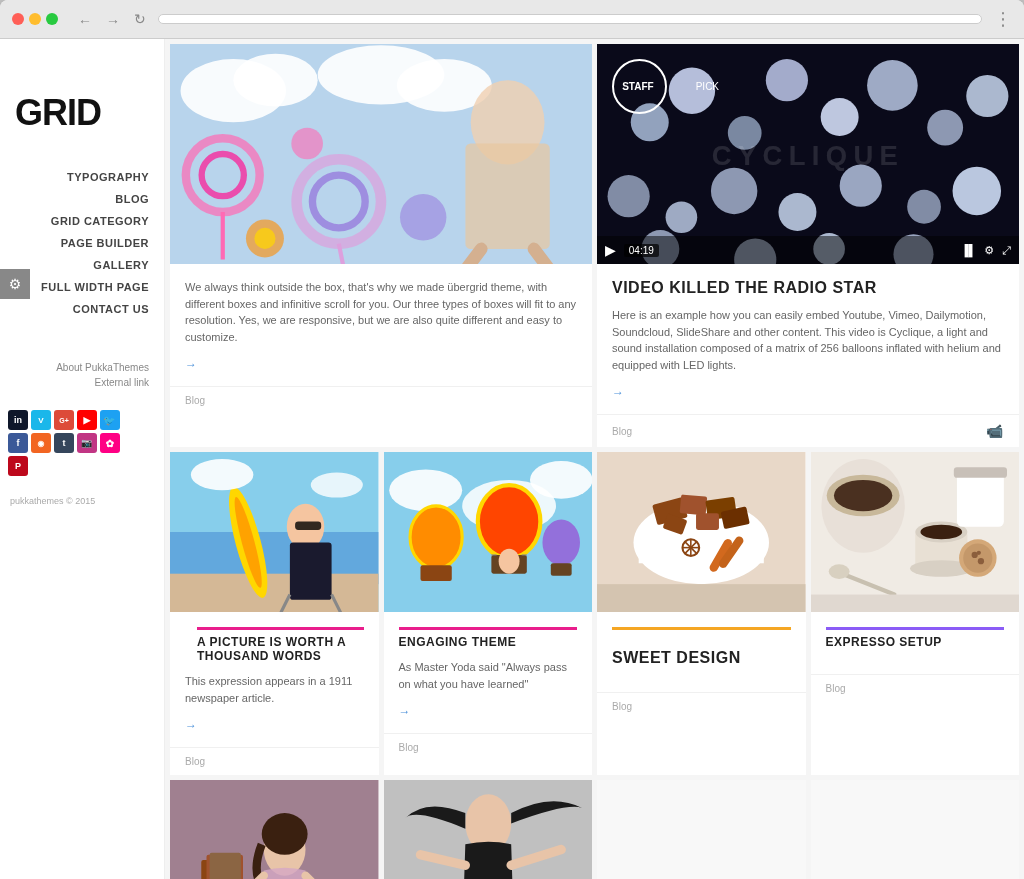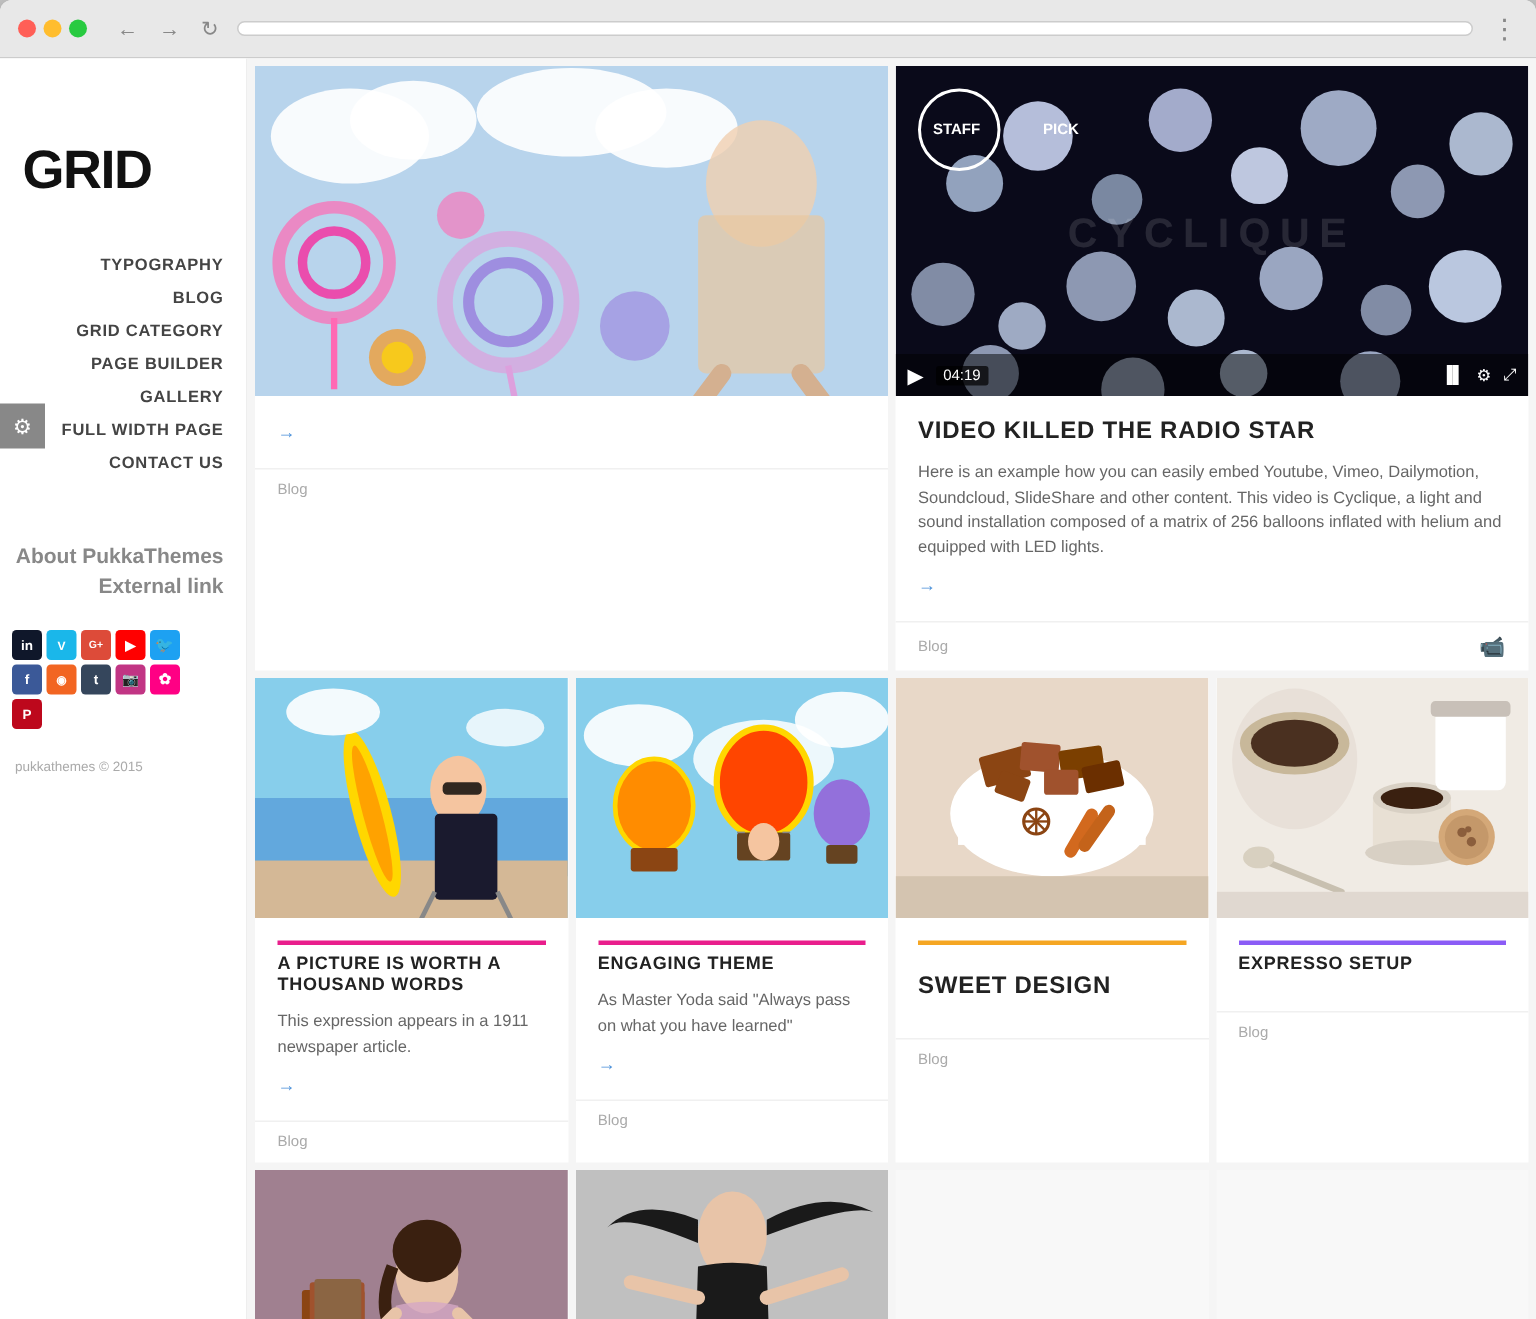--- a/index.html
+++ b/index.html
@@ -105,25 +105,24 @@
       font-size: 14px;
     }
 
     .sidebar-links {
       margin-top: 40px;
       text-align: right;
       padding-right: 15px;
     }
     .sidebar-links a {
       display: block;
-      font-size: 14px;
+      font-size: 10px;
       color: #888;
       text-decoration: none;
       padding: 2px 0;
-      font-weight: bold;
     }
 
     .social-icons {
       margin-top: 20px;
       padding-left: 8px;
       display: grid;
       grid-template-columns: repeat(5, 20px);
       gap: 3px;
     }
     .social-icon {
@@ -395,20 +394,21 @@
                 <line x1="345" y1="200" x2="360" y2="220" stroke="#d4b090" stroke-width="12" stroke-linecap="round"></line>
 
                 <circle cx="90" cy="190" r="18" fill="#ff8c00" opacity="0.6"></circle>
                 <circle cx="90" cy="190" r="10" fill="#ffd700" opacity="0.7"></circle>
                 <circle cx="240" cy="170" r="22" fill="#9370db" opacity="0.5"></circle>
                 <circle cx="130" cy="100" r="15" fill="#ff69b4" opacity="0.6"></circle>
               </svg>
             </div>
           </div>
           <div class="item-body">
+            <p class="item-text">We always think outside the box, that's why we made übergrid theme, with different boxes and infinitive scroll for you. Our three types of boxes will fit to any resolution. Yes, we are responsive, but we are also quite different and easy to customize.</p>
             <a class="arrow-link" href="#">→</a>
           </div>
           <div class="item-footer">
             <span>Blog</span>
           </div>
         </div>
 
         <div class="grid-item">
           <div class="grid-item-image" style="position:relative; cursor:pointer;">
             
@@ -434,21 +434,21 @@
               <circle cx="150" cy="210" r="20" fill="rgba(195,210,238,0.8)"></circle>
               <circle cx="220" cy="200" r="15" fill="rgba(200,215,240,0.85)"></circle>
               <circle cx="300" cy="205" r="19" fill="rgba(190,205,235,0.8)"></circle>
 
               <text x="200" y="120" text-anchor="middle" fill="rgba(255,255,255,0.12)" font-size="26" font-weight="bold" letter-spacing="6" font-family="Arial">CYCLIQUE</text>
             </svg>
             
             <div class="vimeo-badge">
               <span style="font-size:7px; opacity:0.8;">vimeo</span>
               <span style="font-size:10px; font-weight:bold;">STAFF</span>
-              <span style="font-size:10px; font-weight:bold;">PICK</span>
+              <span style="font-size:10px; font-weight:normal;">PICK</span>
             </div>
             
             <div class="video-overlay">
               <span class="play-btn">▶</span>
               <span class="time-badge">04:19</span>
               <div class="video-controls-right">
                 <span class="vc-bar">▐▌</span>
                 <span class="vc-bar">⚙</span>
                 <span class="vc-bar">⤢</span>
               </div>
@@ -488,21 +488,21 @@
               <rect x="120" y="70" width="25" height="8" fill="black" rx="3" opacity="0.8"></rect>
 
               <line x1="115" y1="140" x2="105" y2="160" stroke="#888" stroke-width="3"></line>
               <line x1="155" y1="140" x2="165" y2="160" stroke="#888" stroke-width="3"></line>
 
               <ellipse cx="50" cy="25" rx="30" ry="15" fill="white" opacity="0.9"></ellipse>
               <ellipse cx="160" cy="35" rx="25" ry="12" fill="white" opacity="0.8"></ellipse>
             </svg>
           </div>
           <div class="item-body">
-            <div class="item-title" style="font-size:12px; border-top: 3px solid #e91e8c; padding-top:5px;">A PICTURE IS WORTH A THOUSAND WORDS</div>
+            <div class="item-title" style="font-size:12px; border-top: 3px solid #e91e8c; padding-top:5px;margin-left:12px;">A PICTURE IS WORTH A THOUSAND WORDS</div>
             <p class="item-text">This expression appears in a 1911 newspaper article.</p>
             <a class="arrow-link" href="#">→</a>
           </div>
           <div class="item-footer">
             <span>Blog</span>
           </div>
         </div>
 
         <div class="grid-item">
           <div class="grid-item-image">

